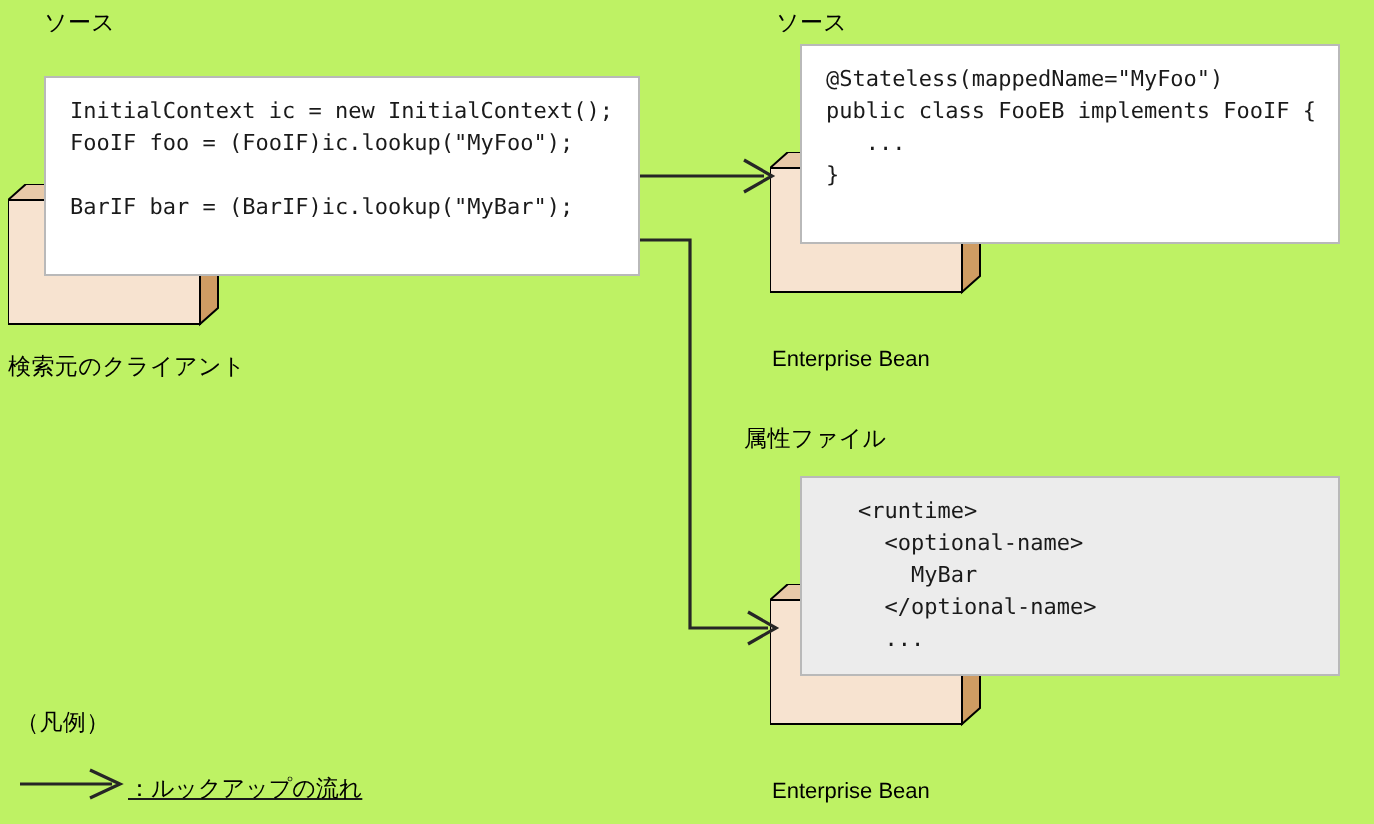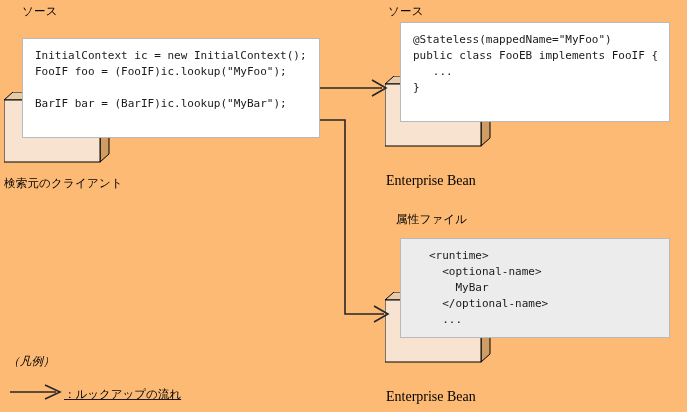--- a/index.html
+++ b/index.html
@@ -8,37 +8,37 @@
     background: #ffffff;
   }
   body {
     font-family: "Liberation Sans", sans-serif;
     color: #1a1a1a;
   }
   #canvas {
     position: relative;
     width: 687px;
     height: 412px;
-    background: #fdba74;
+    background: #bef264;
     overflow: hidden;
   }
   .abs { position: absolute; }
 
   
   .caption {
     font-family: "DejaVu Sans", "Liberation Sans", sans-serif;
     font-size: 11.5px;
     line-height: 15px;
     color: #000000;
     white-space: pre;
     letter-spacing: 0.2px;
   }
   .caption-mono {
-    font-family: Liberation Serif, serif;
-    font-size: 14px;
+    font-family: Liberation Sans, sans-serif;
+    font-size: 11px;
     line-height: 15px;
     color: #000000;
     white-space: pre;
   }
 
   
   .codebox {
     box-sizing: border-box;
     border: 1px solid #b9b9b9;
     font-family: "DejaVu Sans Mono", "Liberation Mono", monospace;
@@ -108,21 +108,21 @@
     </svg>
   </div>
 
   <div class="abs codebox white" style="left:400px; top:22px; width:270px; height:100px;">@Stateless(mappedName="MyFoo")
 public class FooEB implements FooIF {
    ...
 }</div>
 
   <div class="abs caption-mono" style="left:386px; top:173px;">Enterprise Bean</div>
 
-  <div class="abs caption" style="left:396px; top:212px;">属性ファイル</div>
+  <div class="abs caption" style="left:372px; top:212px;">属性ファイル</div>
 
   <div class="abs comp" style="left:385px; top:292px;">
     <svg width="108" height="76" viewBox="0 0 108 76">
       <polygon points="0,8 9,0 105,0 96,8" fill="#e8c9a8" stroke="#000000" stroke-width="1"></polygon>
       <polygon points="96,8 105,0 105,62 96,70" fill="#cf9c63" stroke="#000000" stroke-width="1"></polygon>
       <rect x="0" y="8" width="96" height="62" fill="#f7e3d0" stroke="#000000" stroke-width="1"></rect>
     </svg>
   </div>
 
   <div class="abs codebox gray" style="left:400px; top:238px; width:270px; height:100px;padding-left:28px;">&lt;runtime&gt;
@@ -140,21 +140,21 @@
     </svg>
   </div>
 
   <div class="abs conn" style="left:320px; top:112px;">
     <svg width="76" height="212" viewBox="0 0 76 212">
       <polyline points="0,8 25,8 25,202 64,202" fill="none" stroke="#262626" stroke-width="1.6" stroke-linejoin="miter"></polyline>
       <polyline points="54,194 68,202 54,210" fill="none" stroke="#262626" stroke-width="1.6"></polyline>
     </svg>
   </div>
 
-  <div class="abs caption" style="left:8px; top:354px;font-style:italic;">（凡例）</div>
+  <div class="abs caption" style="left:8px; top:354px;">（凡例）</div>
 
   <div class="abs legend-row" style="left:8px; top:384px;text-decoration:underline;">
     <span style="display:inline-block;">
       <svg width="56" height="16" viewBox="0 0 56 16">
         <line x1="2" y1="8" x2="48" y2="8" stroke="#262626" stroke-width="1.6"></line>
         <polyline points="37,1 52,8 37,15" fill="none" stroke="#262626" stroke-width="1.6"></polyline>
       </svg>
     </span>
     <span class="legend-text">：ルックアップの流れ</span>
   </div>

